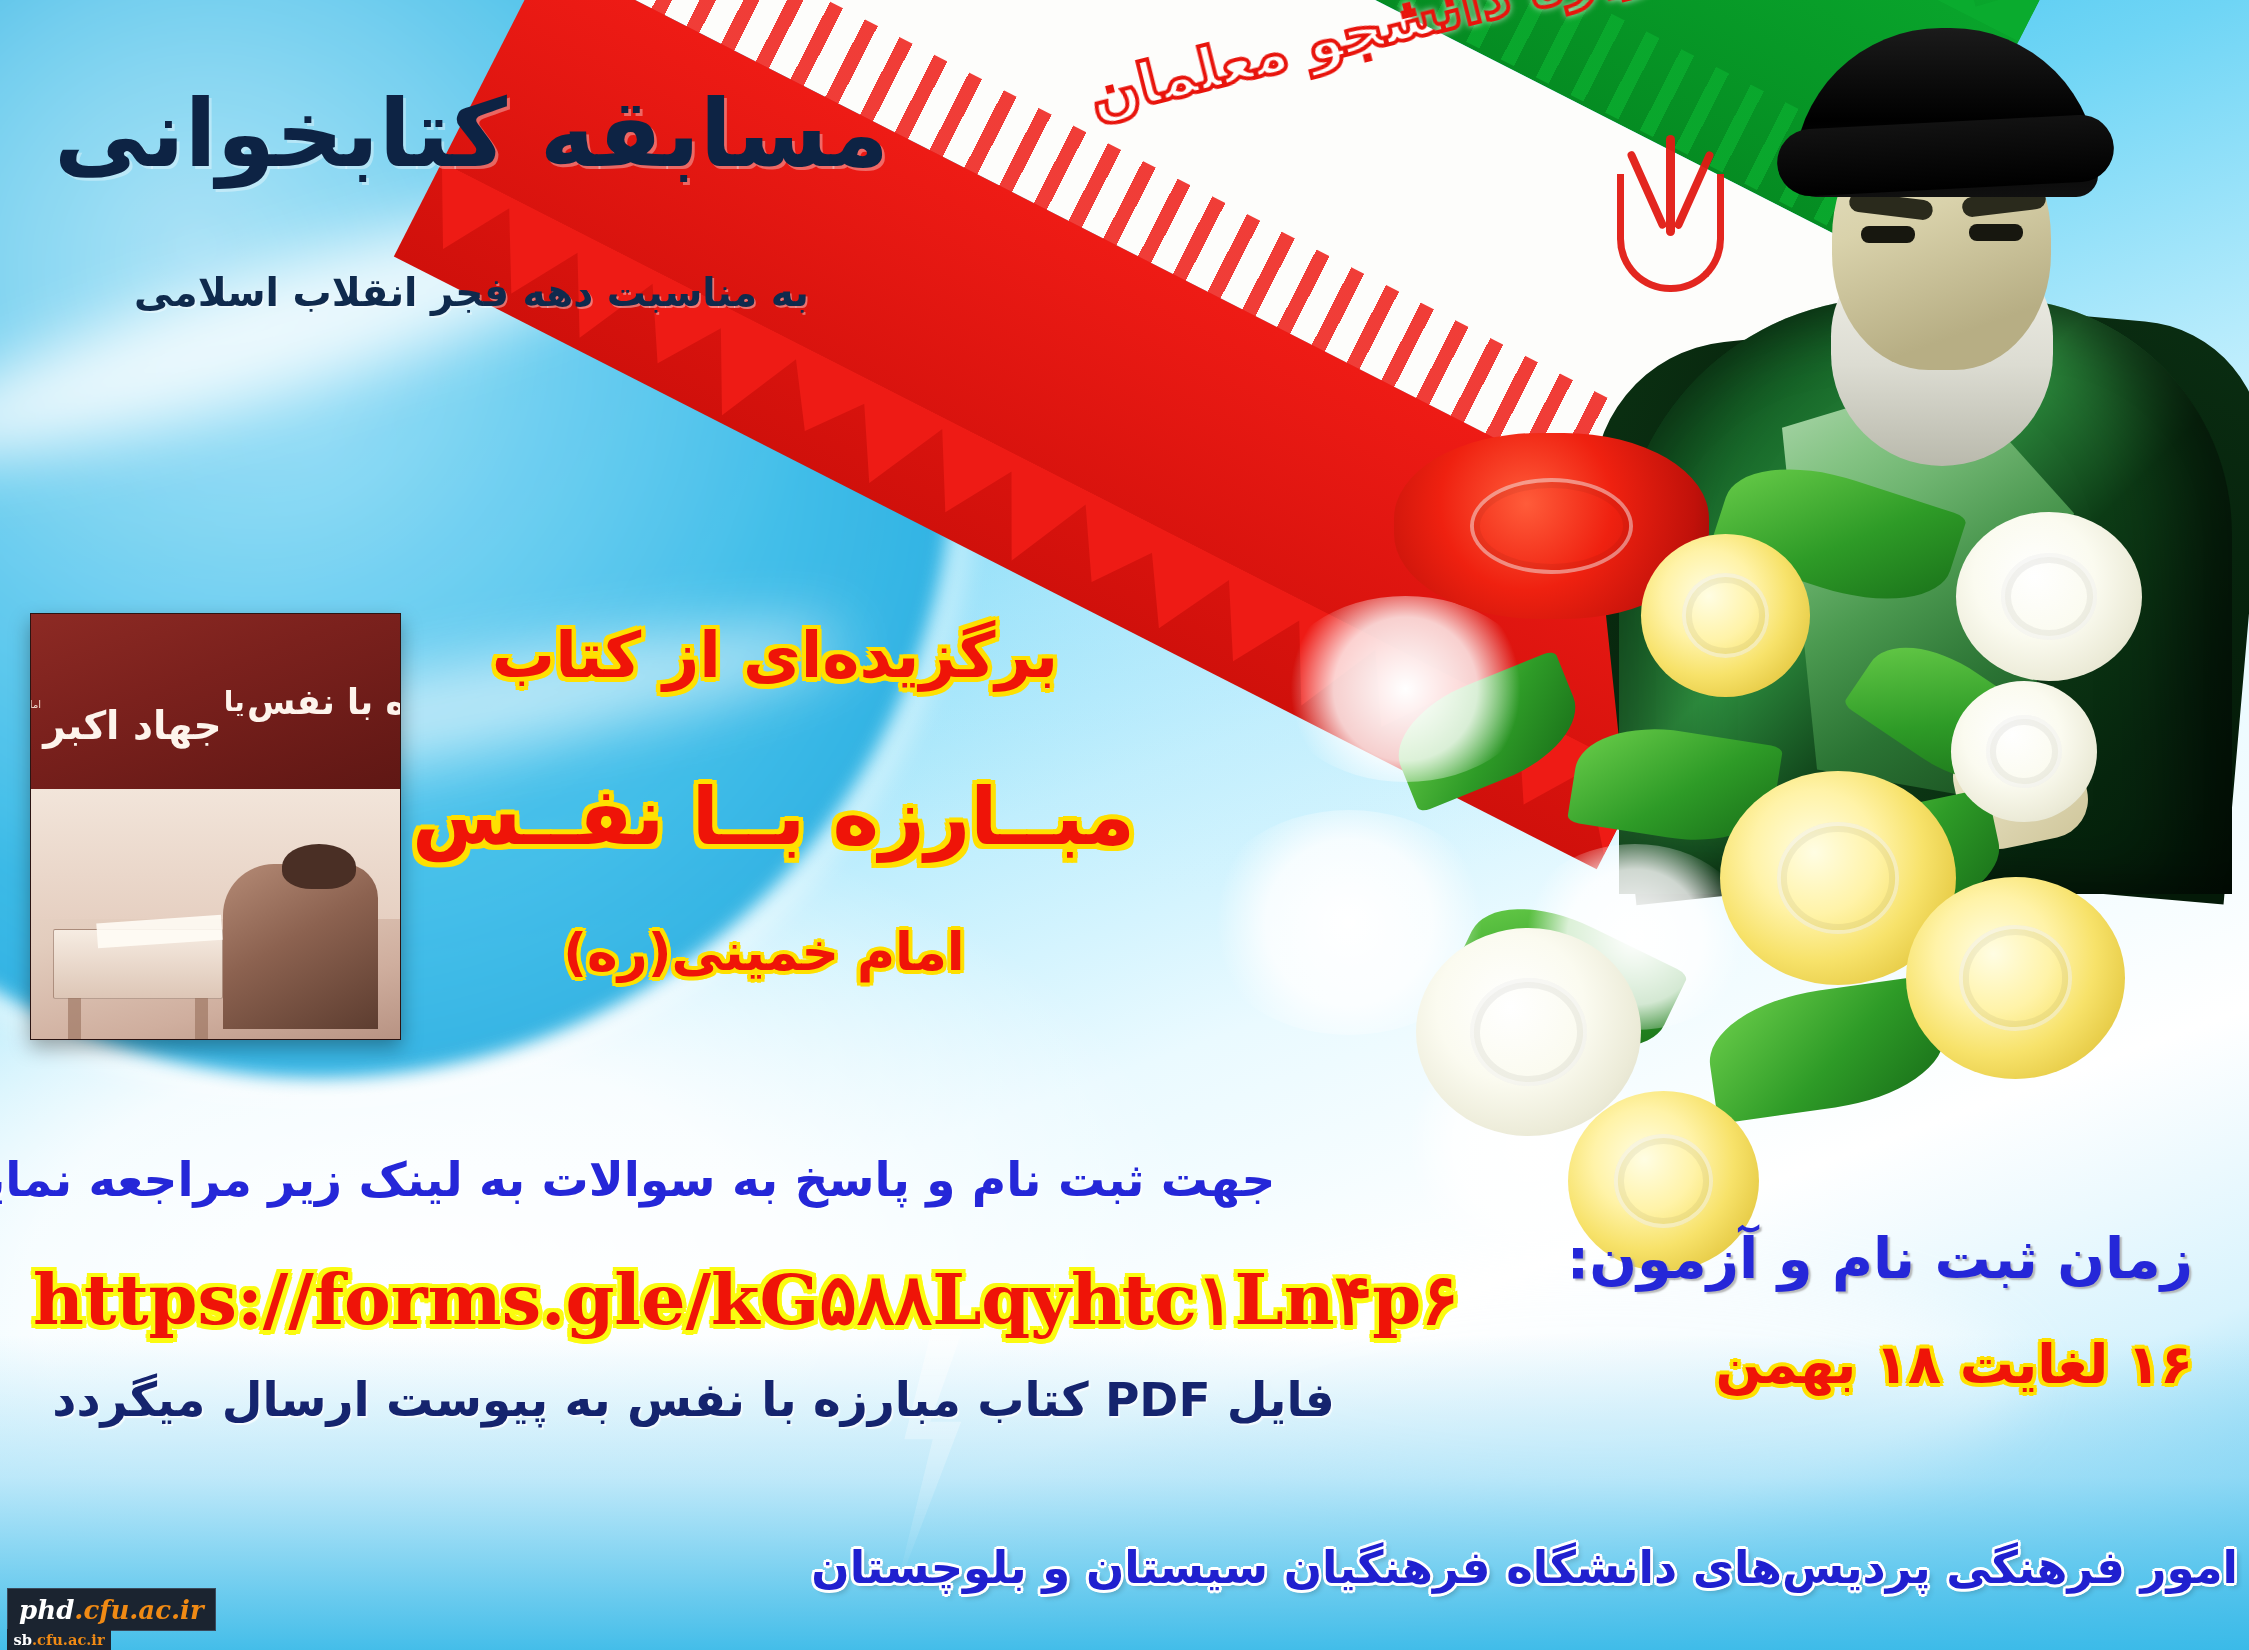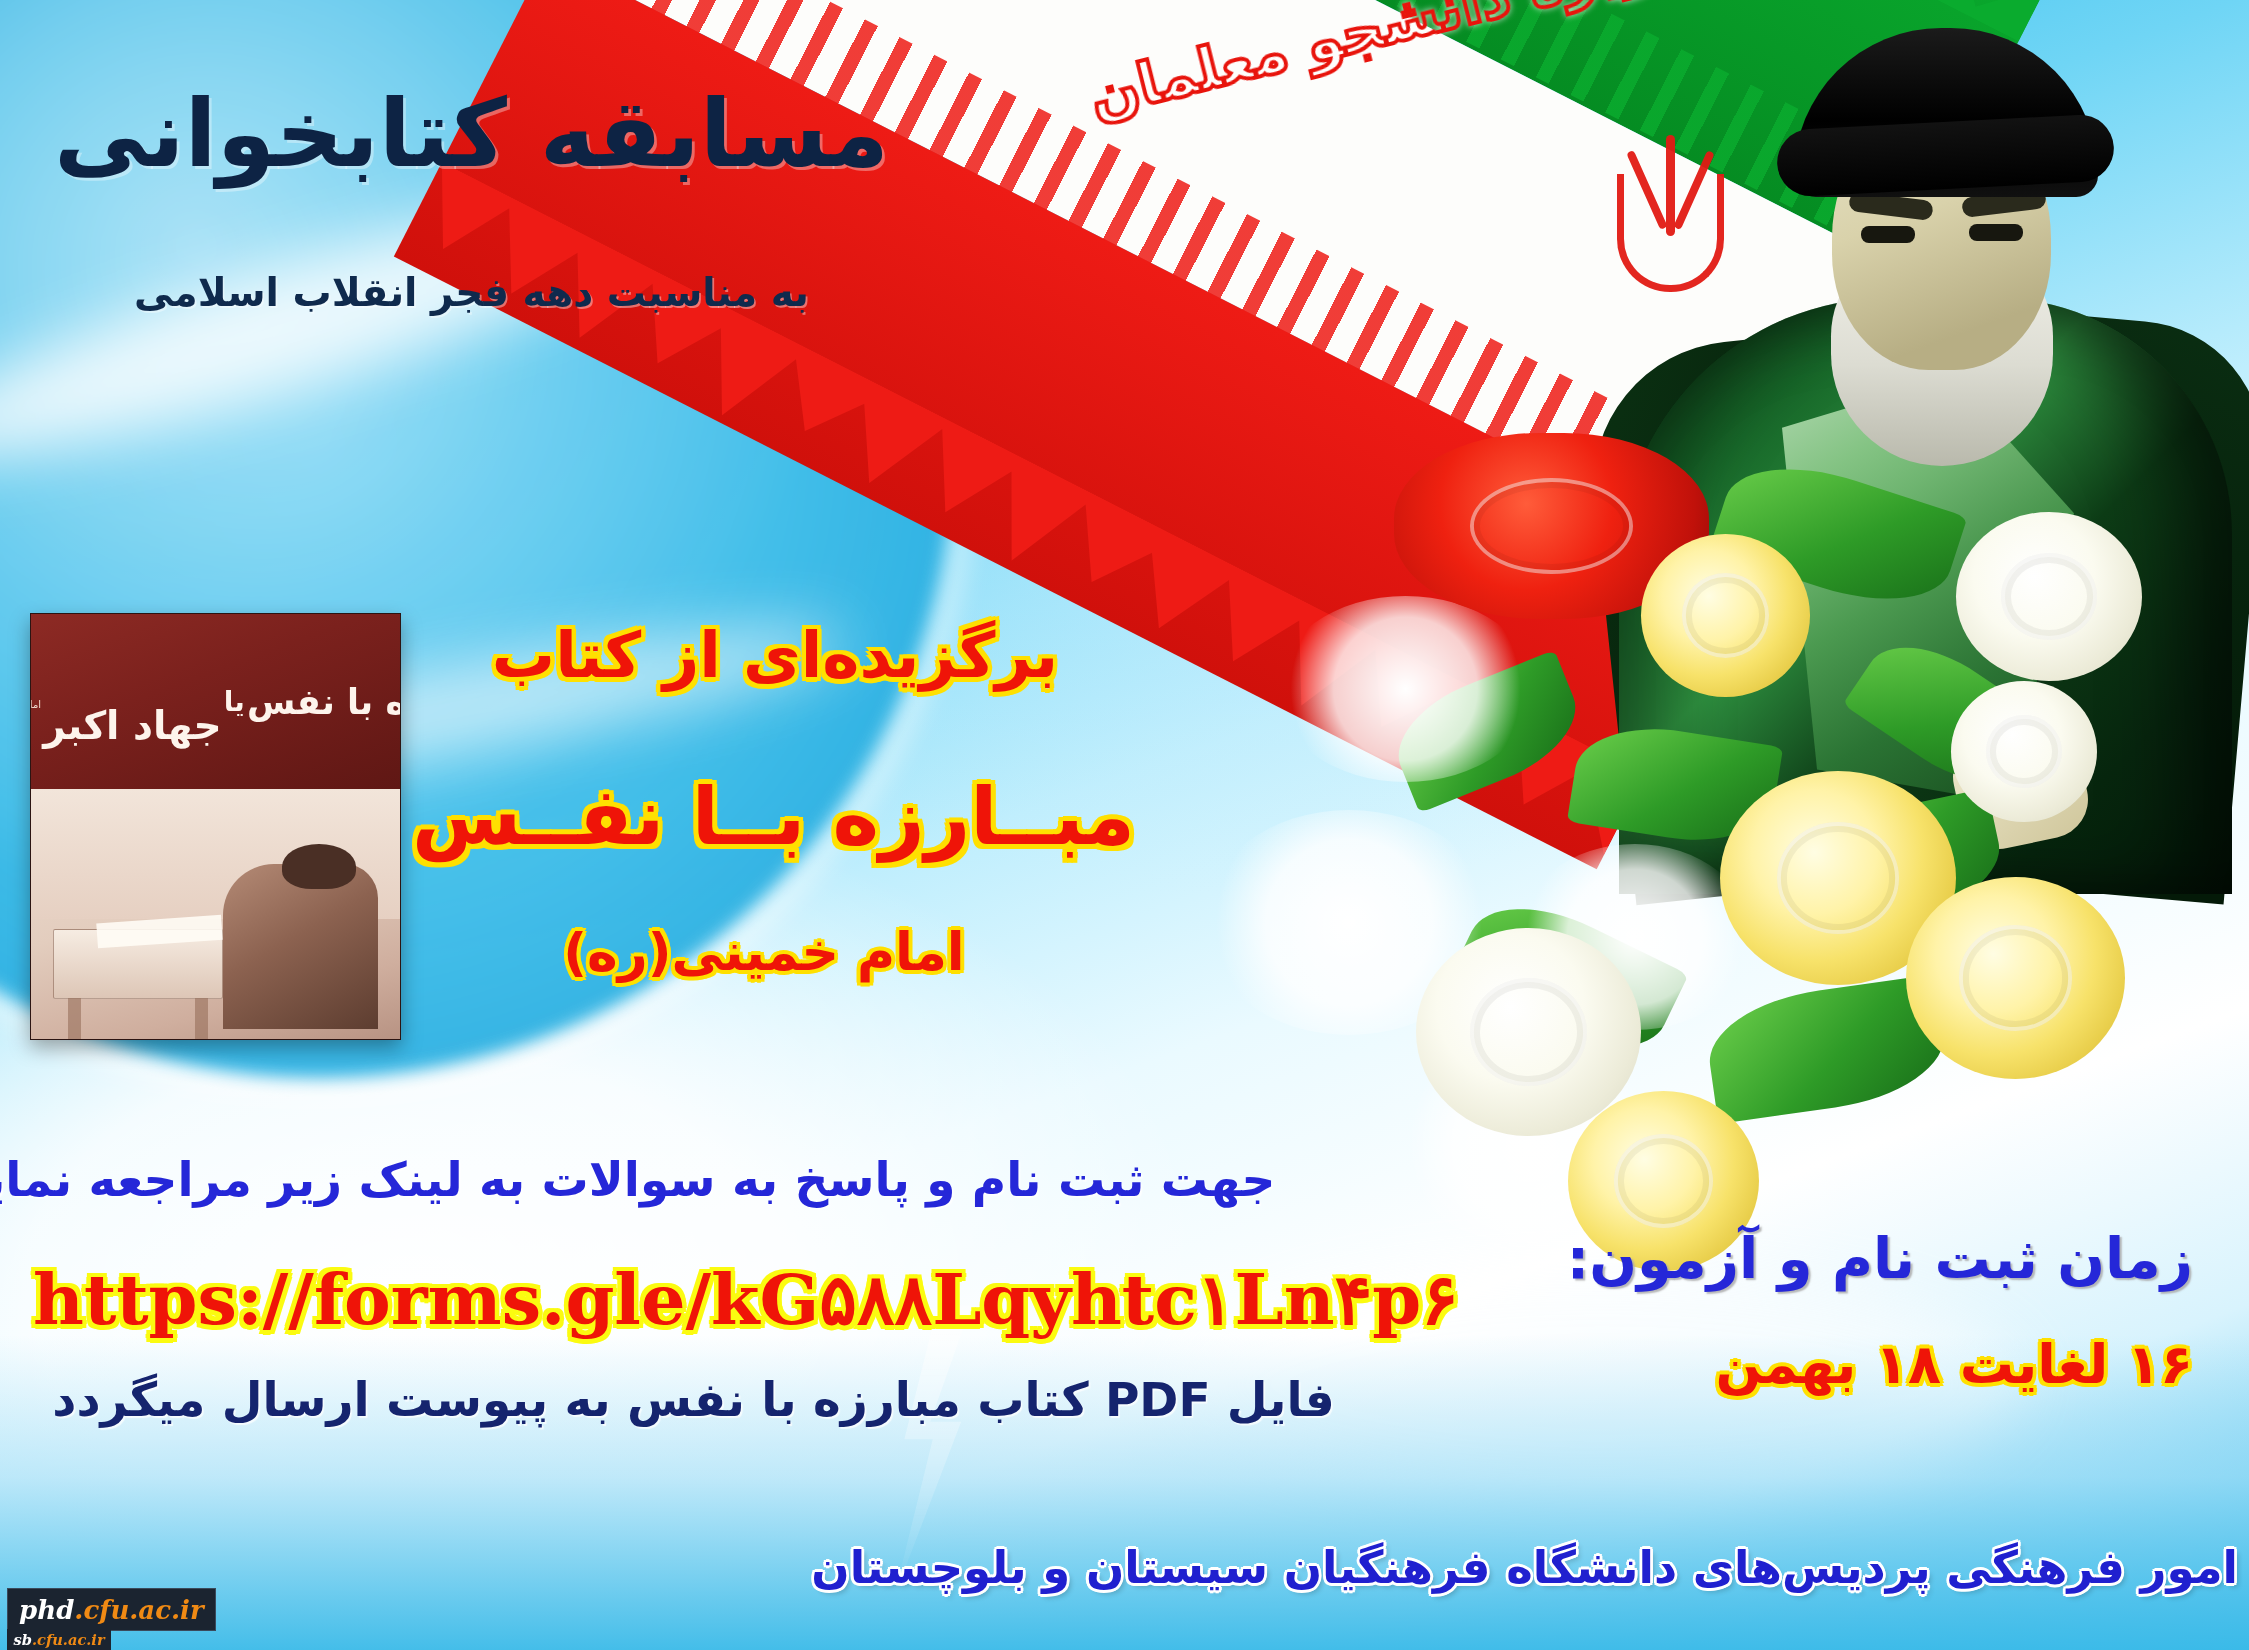--- a/index.html
+++ b/index.html
@@ -282,21 +282,21 @@
   .wm-main{
     position:absolute;left:7.9px;top:1588px;
     background:#1b2430;padding:5.6px 11.2px;border:1.1px solid #3a4a5c;
     font-family:"DejaVu Serif","Liberation Serif",serif;font-style:italic;font-weight:bold;
     font-size:26px;direction:ltr;
   }
   .wm-main .a{color:#ffffff;}
   .wm-main .b{color:#f08a14;}
   .wm-sub{
     position:absolute;left:7.9px;top:1629px;background:#1b2430;padding:2.2px 6.7px;
-    font-family:"DejaVu Serif","Liberation Serif",serif;font-style:italic;font-weight:bold;
+    font-family:"DejaVu Serif","Liberation Serif",serif;font-weight:bold;
     font-size:14.6px;direction:ltr;
   }
   .wm-sub .a{color:#ffffff;}
   .wm-sub .b{color:#f08a14;}
 </style>
 </head>
 <body>
 
 <div id="poster">
 

